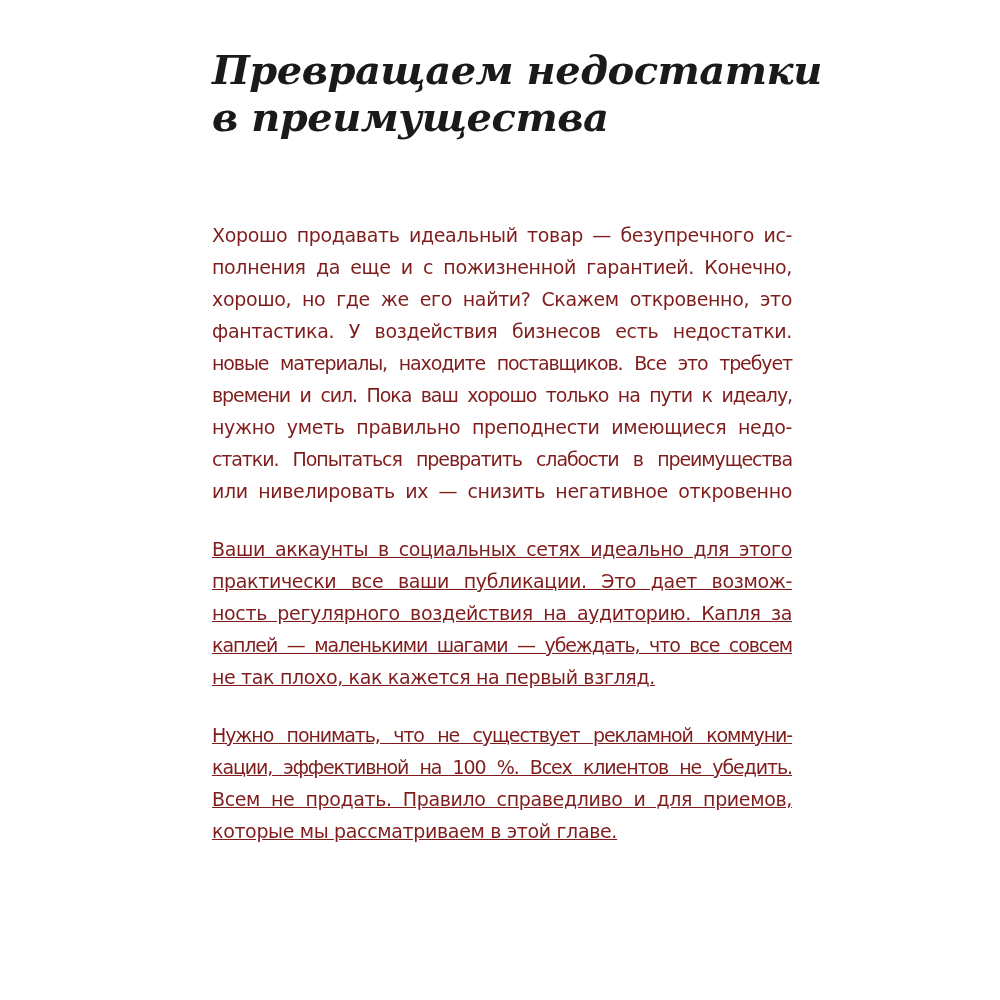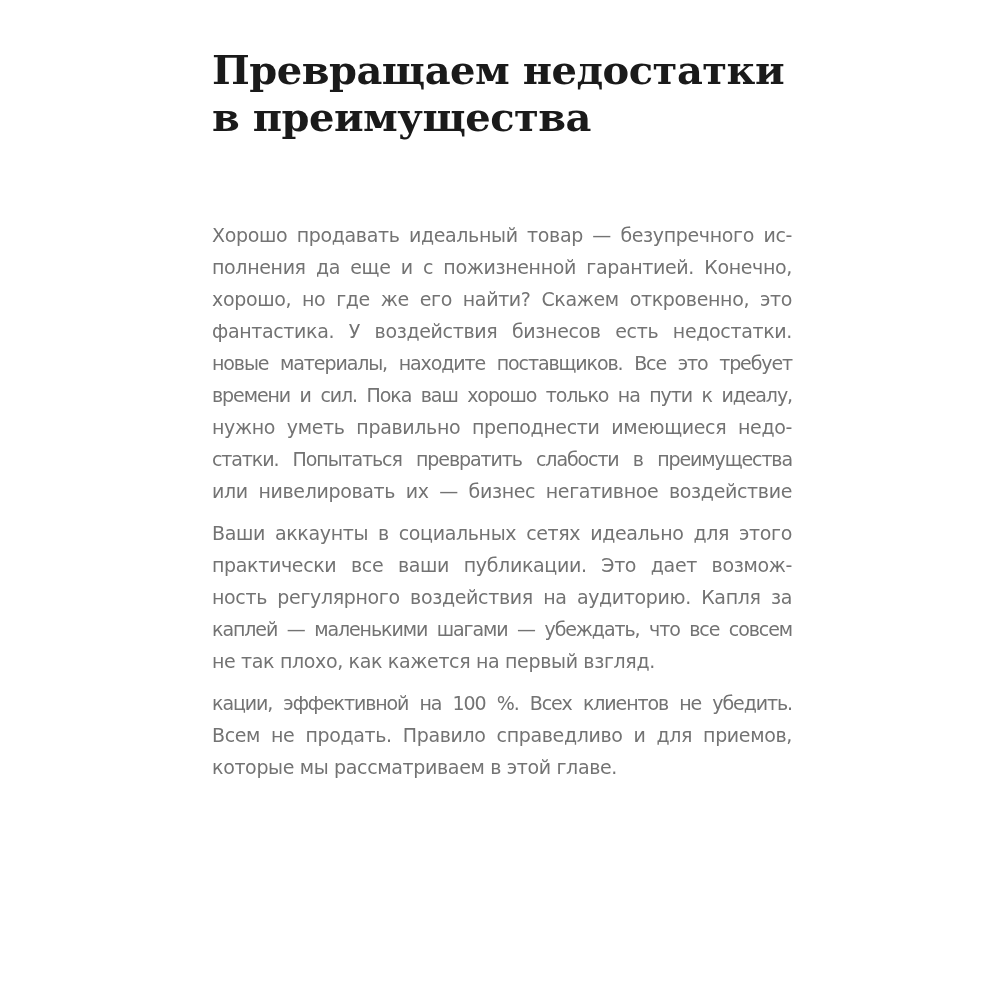--- a/index.html
+++ b/index.html
@@ -25,39 +25,41 @@
       left: 0;
       top: 46px;
       margin: 0;
       font-family: "DejaVu Serif", serif;
       font-weight: bold;
       font-size: 40px;
       line-height: 47px;
       letter-spacing: -0.5px;
       color: #1a1a1a;
       white-space: nowrap;
+      font-style: italic;
     }
     .title .tline {
       display: block;
     }
     .body {
       position: absolute;
       left: 0;
       top: 219px;
       width: 580px;
       font-family: "DejaVu Sans", sans-serif;
       font-size: 19px;
       line-height: 32px;
-      color: #737373;
+      color: #7f1d1d;
     }
     .para {
       margin: 0;
     }
     .para + .para {
-      margin-top: 10px;
+      margin-top: 26px;
+      text-decoration: underline;
     }
     .line {
       display: block;
       white-space: nowrap;
       text-align: justify;
       text-align-last: justify;
       letter-spacing: -0.35px;
       height: 32px;
     }
     .line.last {
@@ -80,28 +82,29 @@
   <div class="body">
     <p class="para">
       <span class="line">Хорошо продавать идеальный товар — безупречного ис-</span>
       <span class="line">полнения да еще и с пожизненной гарантией. Конечно,</span>
       <span class="line">хорошо, но где же его найти? Скажем откровенно, это</span>
       <span class="line">фантастика. У воздействия бизнесов есть недостатки.</span>
       <span class="line tight">новые материалы, находите поставщиков. Все это требует</span>
       <span class="line tight">времени и сил. Пока ваш хорошо только на пути к идеалу,</span>
       <span class="line">нужно уметь правильно преподнести имеющиеся недо-</span>
       <span class="line tight">статки. Попытаться превратить слабости в преимущества</span>
-      <span class="line">или нивелировать их — бизнес негативное воздействие</span>
+      <span class="line">или нивелировать их — снизить негативное откровенно</span>
     </p>
     <p class="para">
       <span class="line">Ваши аккаунты в социальных сетях идеально для этого</span>
       <span class="line">практически все ваши публикации. Это дает возмож-</span>
       <span class="line">ность регулярного воздействия на аудиторию. Капля за</span>
       <span class="line tight">каплей — маленькими шагами — убеждать, что все совсем</span>
       <span class="line last">не так плохо, как кажется на первый взгляд.</span>
     </p>
     <p class="para">
+      <span class="line tight">Нужно понимать, что не существует рекламной коммуни-</span>
       <span class="line tight">кации, эффективной на 100 %. Всех клиентов не убедить.</span>
       <span class="line">Всем не продать. Правило справедливо и для приемов,</span>
       <span class="line last">которые мы рассматриваем в этой главе.</span>
     </p>
   </div>
 </div>
 
 </body></html>

